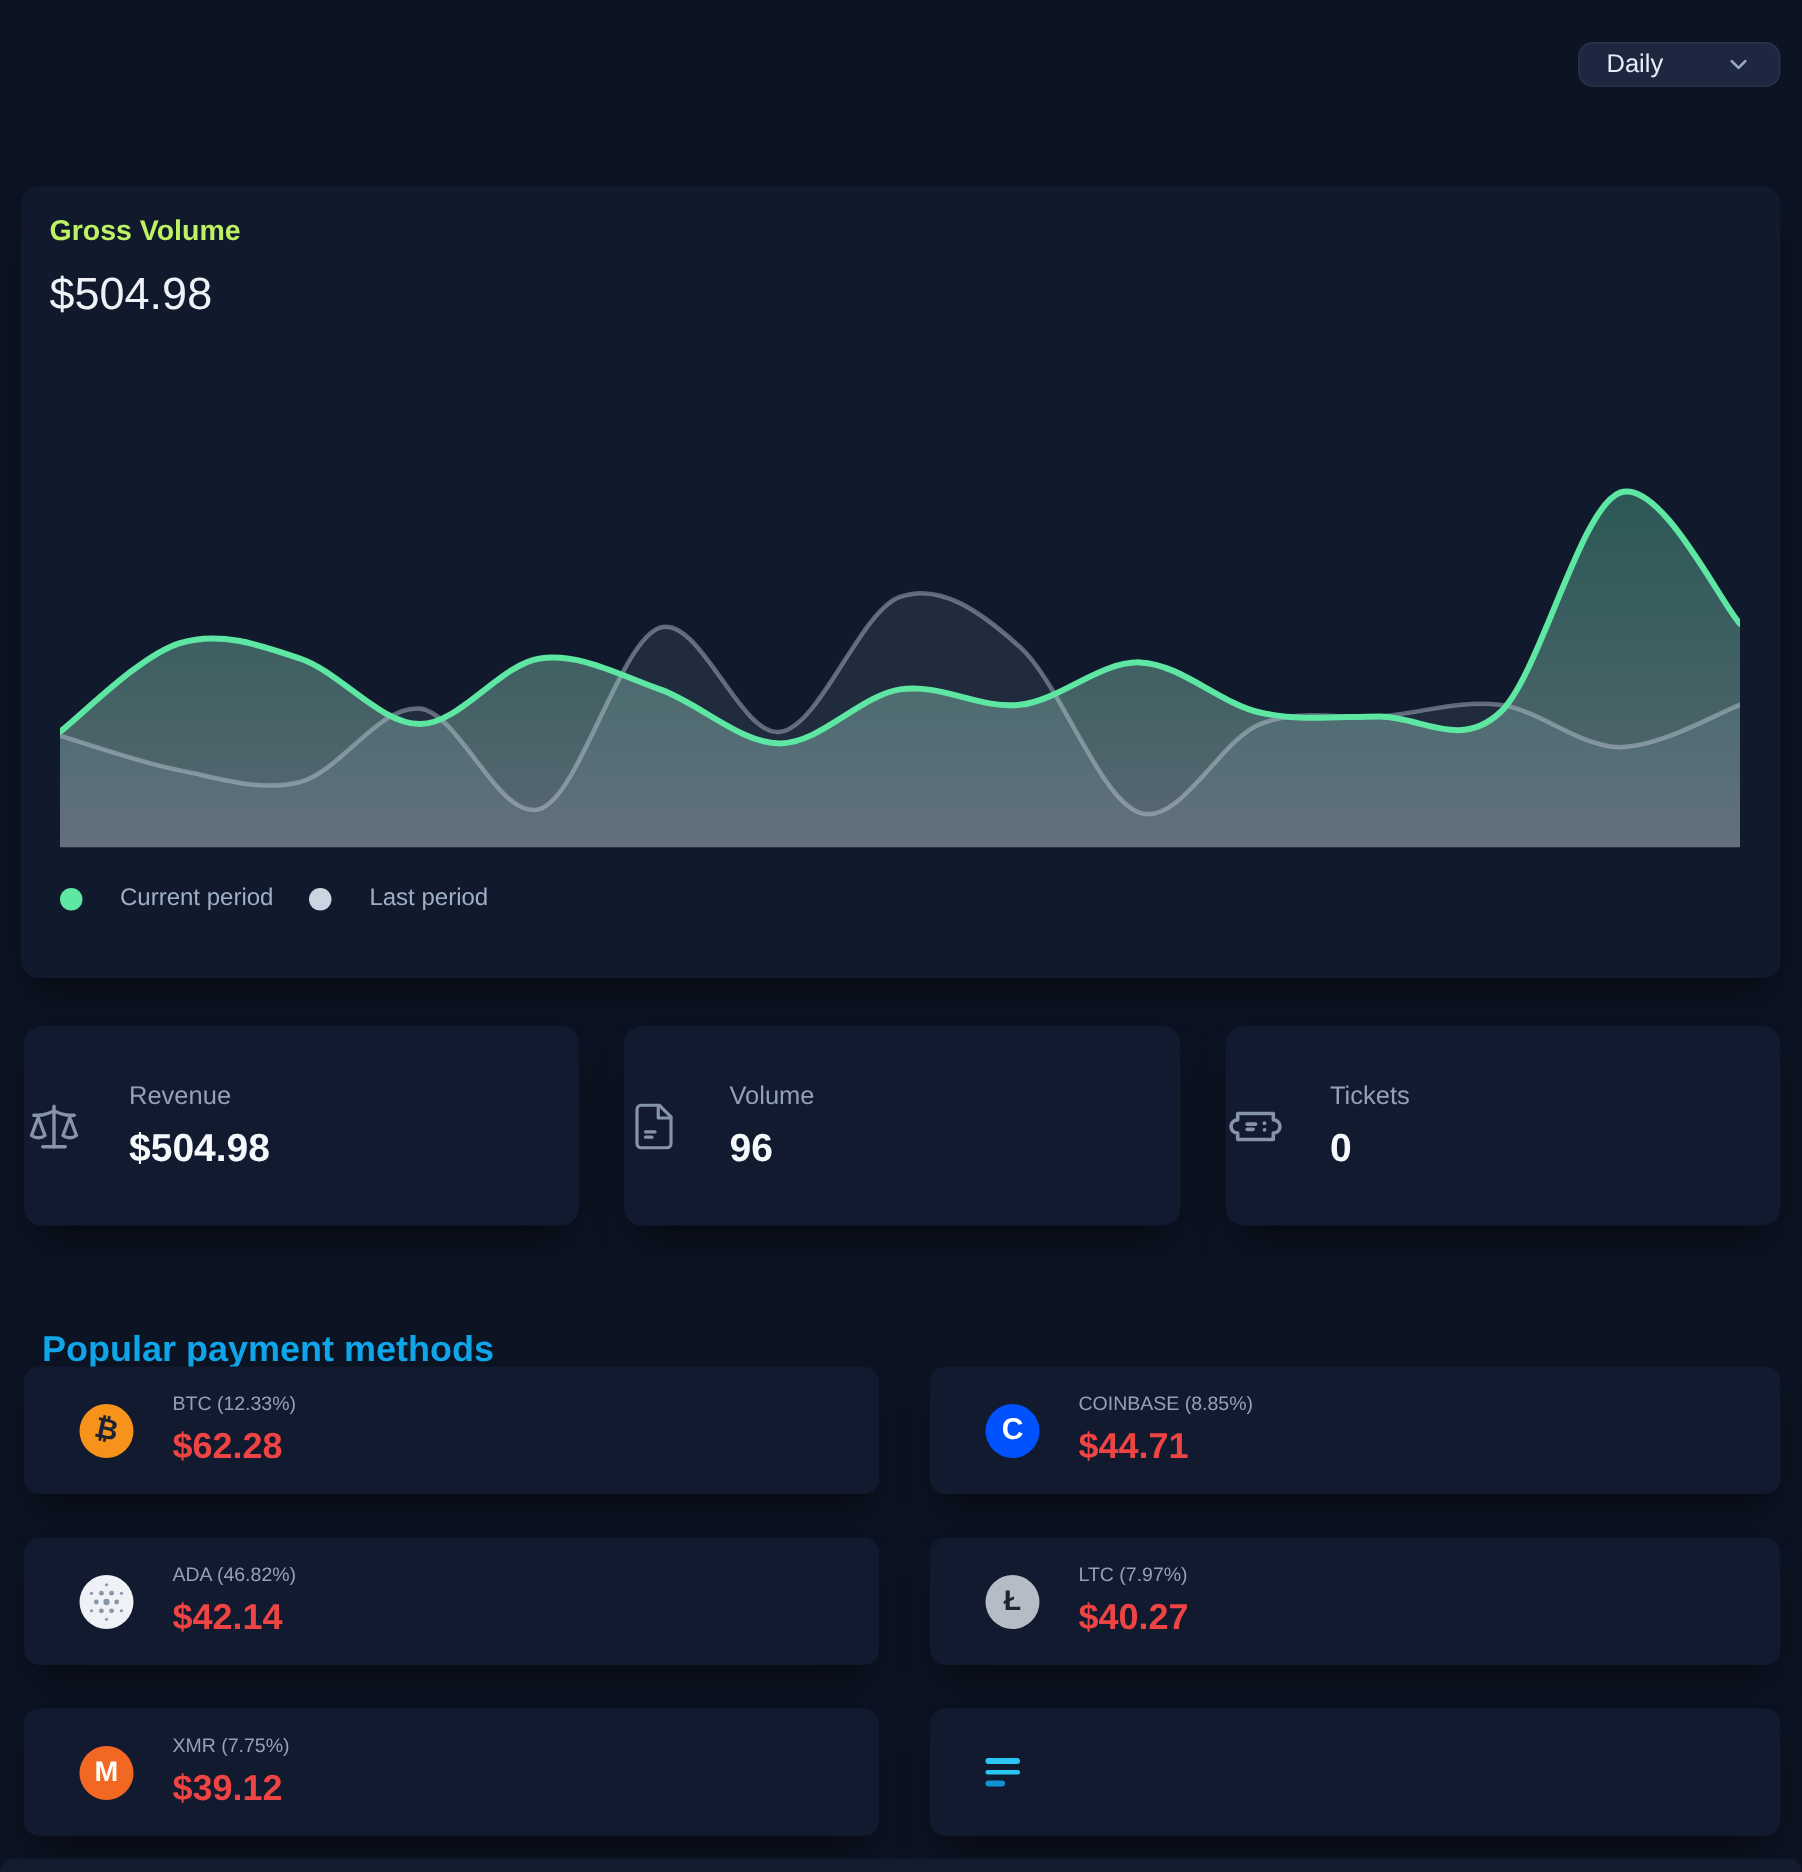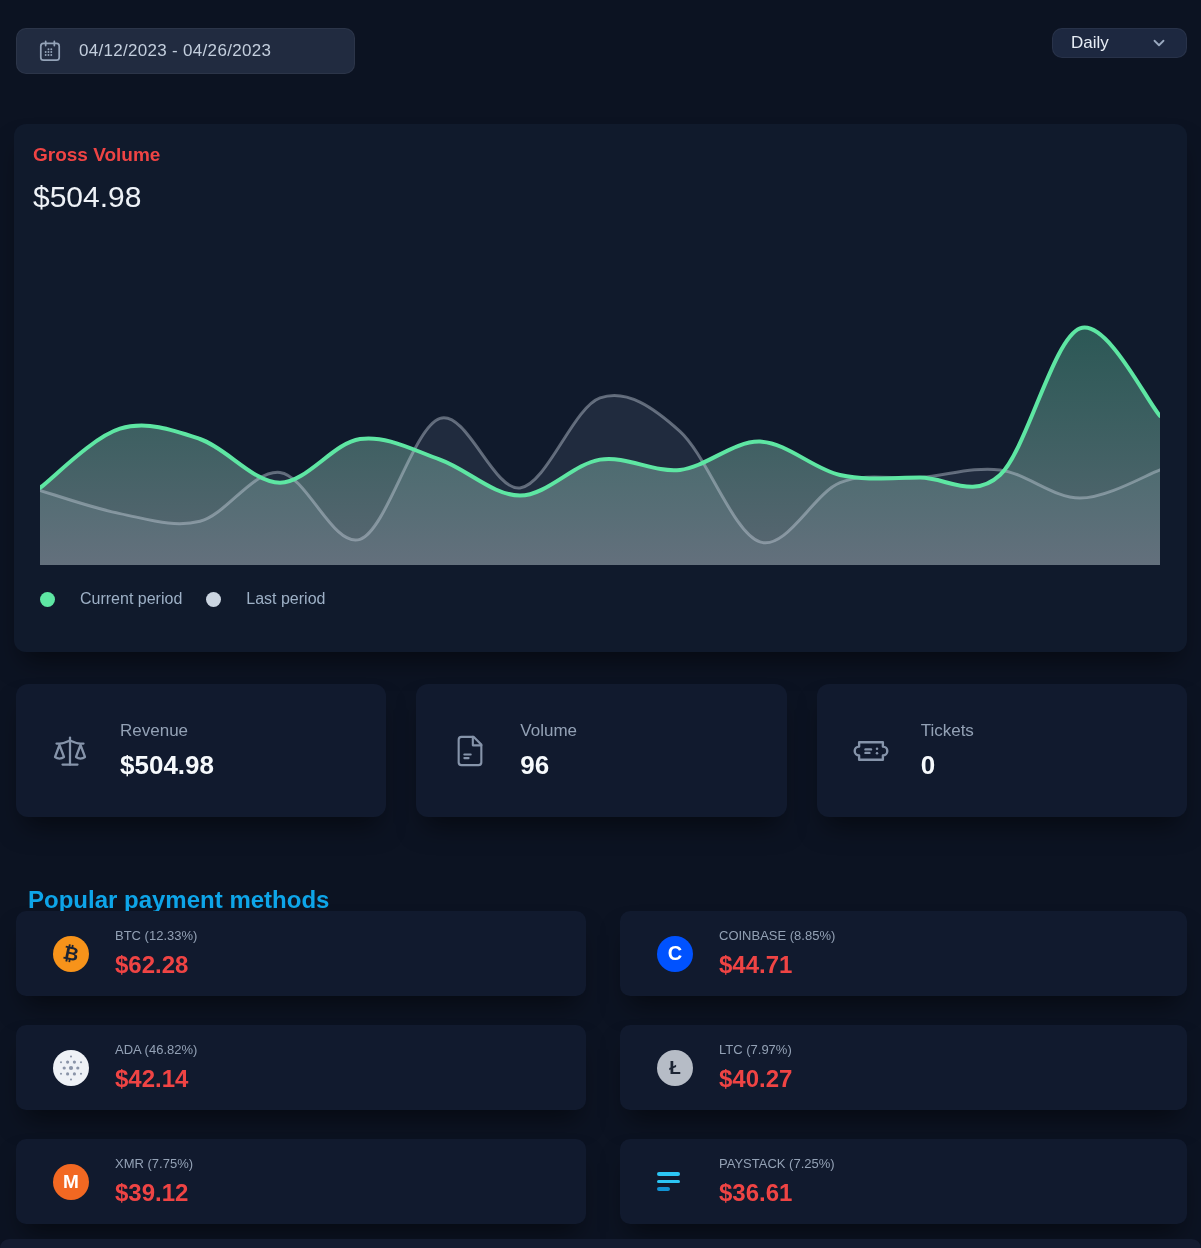--- a/index.html
+++ b/index.html
@@ -13,32 +13,32 @@
       display:flex;align-items:center;gap:16px;padding:0 20px;cursor:pointer;}
   .datepicker .txt{font-size:17px;color:#c3cedd;letter-spacing:.3px;}
   .granularity{position:absolute;right:0;top:0;width:135px;height:30px;box-sizing:border-box;
       background:#1d2840;border:1px solid rgba(255,255,255,.05);border-radius:10px;
       display:flex;align-items:center;justify-content:space-between;padding:0 18px;cursor:pointer;}
   .granularity .txt{font-size:17px;color:#e7edf5;}
 
   
   .card{background:#111a2e;border-radius:12px;box-shadow:0 16px 26px -8px rgba(0,0,0,.5);}
   .gross{position:absolute;top:124px;left:14px;width:1173px;height:528px;background:#101a2c;}
-  .gross-title{position:absolute;top:20px;left:19px;font-size:19px;font-weight:700;color:#ef4444;}
+  .gross-title{position:absolute;top:20px;left:19px;font-size:19px;font-weight:700;color:#bef264;}
   .gross-value{position:absolute;top:56px;left:19px;font-size:30px;font-weight:400;color:#eef2f7;}
   .chart{position:absolute;top:171px;left:26px;width:1120px;height:270px;display:block;}
   .legend{position:absolute;top:466px;left:26px;display:flex;align-items:center;gap:24px;}
   .legend-item{display:flex;align-items:center;gap:25px;cursor:pointer;}
   .legend-dot{width:15px;height:15px;border-radius:50%;background:#5ee6a3;}
   .legend-label{font-size:16px;color:#9db0c6;}
 
   
   .stats{position:absolute;top:684px;left:16px;width:1171px;display:grid;
       grid-template-columns:repeat(3,1fr);column-gap:30px;}
-  .stat-card{height:133px;display:flex;align-items:center;gap:30px;padding-left:34px;box-sizing:border-box;}
+  .stat-card{height:133px;display:flex;align-items:center;gap:30px;box-sizing:border-box;}
   .stat-icon{width:40px;height:40px;color:#8694aa;flex:0 0 auto;display:flex;align-items:center;justify-content:center;}
   .stat-label{font-size:17px;color:#93a1b5;margin-bottom:9px;}
   .stat-value{font-size:26px;font-weight:700;color:#f6f9fc;}
 
   
   .pay-heading{position:absolute;top:866px;left:28px;font-size:24px;font-weight:700;color:#0ea5e9;}
   .pay-grid{position:absolute;top:911px;left:16px;width:1171px;display:grid;
       grid-template-columns:570px 567px;column-gap:34px;row-gap:29px;}
   .pay-card{height:85px;border-radius:10px;display:flex;align-items:center;gap:26px;
       padding-left:37px;box-sizing:border-box;cursor:pointer;}
@@ -62,37 +62,20 @@
       border-radius:12px 12px 0 0;}
 
   svg.icon{display:block;}
 </style>
 </head>
 <body>
 
 <div class="page">
 
   <div class="topbar">
-    <div class="datepicker">
-      <svg class="icon" width="26" height="26" viewBox="0 0 24 24" fill="none" stroke="#94a3b8" stroke-width="1.6" stroke-linecap="round" stroke-linejoin="round">
-        <rect x="3.5" y="5" width="17" height="15.5" rx="2.5"></rect>
-        <path d="M8 3v4M16 3v4"></path>
-        <g fill="#94a3b8" stroke="none">
-          <circle cx="8" cy="13" r="0.9"></circle>
-            <circle cx="10.6" cy="13" r="0.9"></circle>
-            <circle cx="13.2" cy="13" r="0.9"></circle>
-          <circle cx="8" cy="15.7" r="0.9"></circle>
-            <circle cx="10.6" cy="15.7" r="0.9"></circle>
-            <circle cx="13.2" cy="15.7" r="0.9"></circle>
-          <circle cx="10.6" cy="10.4" r="0.9"></circle>
-            <circle cx="13.2" cy="10.4" r="0.9"></circle>
-        </g>
-      </svg>
-      <span class="txt">04/12/2023 - 04/26/2023</span>
-    </div>
     <div class="granularity">
       <span class="txt">Daily</span>
       <svg class="icon" width="18" height="18" viewBox="0 0 24 24" fill="none" stroke="#9aa9bf" stroke-width="2.4" stroke-linecap="round" stroke-linejoin="round">
         <polyline points="6 9 12 15 18 9"></polyline>
       </svg>
     </div>
   </div>
 
   <section class="card gross">
     <div class="gross-title">Gross Volume</div>
@@ -244,21 +227,17 @@
         <div class="pay-value">$39.12</div>
       </div>
     </div>
 
     <div class="card pay-card">
       <span class="paybars">
         <i></i>
           <i></i>
           <i class="short"></i>
       </span>
-      <div>
-        <div class="pay-label">PAYSTACK (7.25%)</div>
-        <div class="pay-value">$36.61</div>
-      </div>
     </div>
   </div>
 
   <div class="bottom-edge"></div>
 </div>
 
 </body></html>

